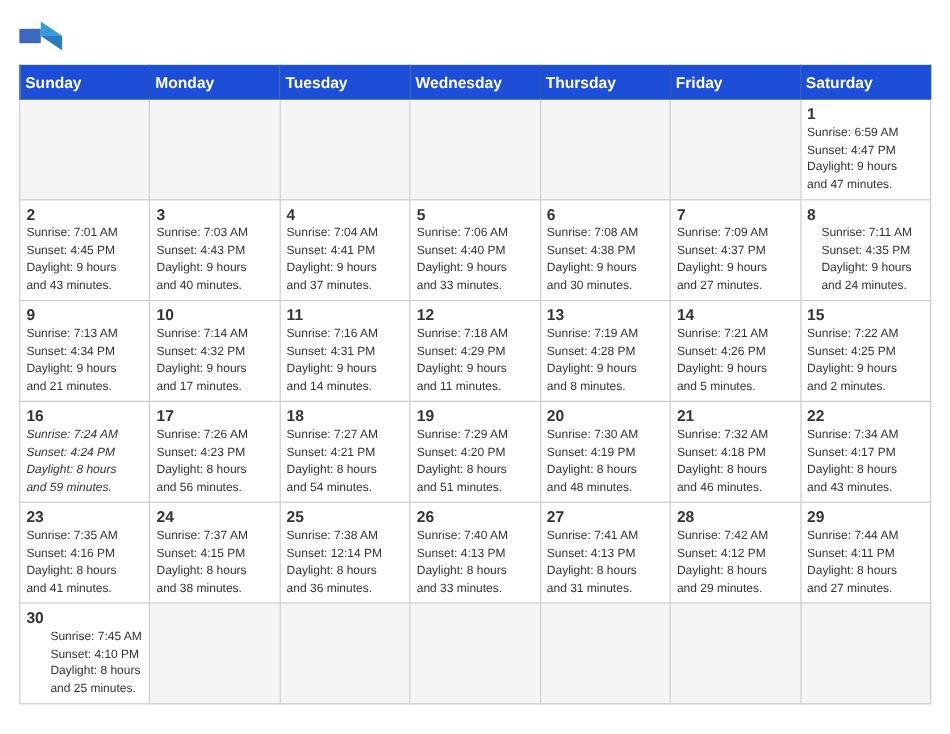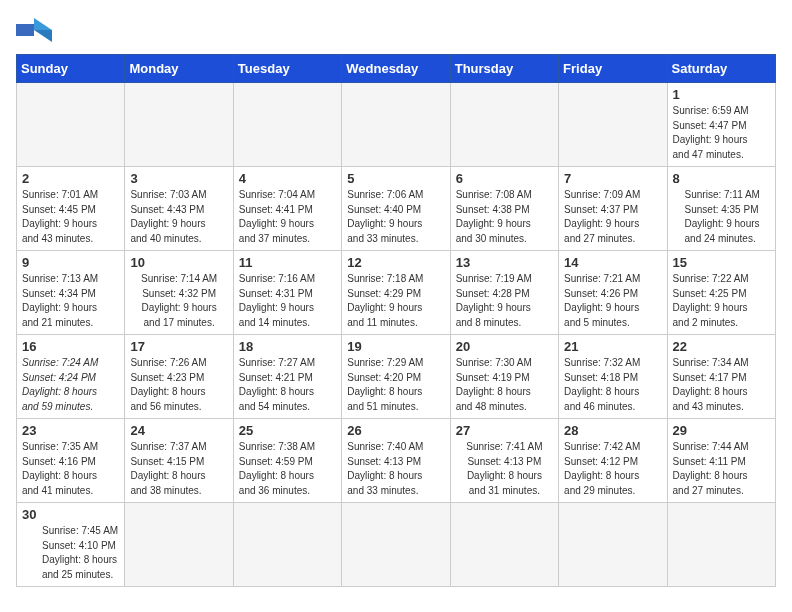--- a/index.html
+++ b/index.html
@@ -191,21 +191,21 @@
       <tr>
         <td>
           <span class="day-number">9</span>
           <div class="day-info" style="white-space: pre-line;">Sunrise: 7:13 AM
 Sunset: 4:34 PM
 Daylight: 9 hours
 and 21 minutes.</div>
         </td>
         <td>
           <span class="day-number">10</span>
-          <div class="day-info" style="white-space: pre-line; text-align: center;">Sunrise: 7:14 AM
+          <div class="day-info" style="white-space: pre-line;">Sunrise: 7:14 AM
 Sunset: 4:32 PM
 Daylight: 9 hours
 and 17 minutes.</div>
         </td>
         <td>
           <span class="day-number">11</span>
           <div class="day-info" style="white-space: pre-line;">Sunrise: 7:16 AM
 Sunset: 4:31 PM
 Daylight: 9 hours
 and 14 minutes.</div>
@@ -301,34 +301,34 @@
         <td>
           <span class="day-number">24</span>
           <div class="day-info" style="white-space: pre-line;">Sunrise: 7:37 AM
 Sunset: 4:15 PM
 Daylight: 8 hours
 and 38 minutes.</div>
         </td>
         <td>
           <span class="day-number">25</span>
           <div class="day-info" style="white-space: pre-line;">Sunrise: 7:38 AM
-Sunset: 4:59 PM
+Sunset: 12:14 PM
 Daylight: 8 hours
 and 36 minutes.</div>
         </td>
         <td>
           <span class="day-number">26</span>
           <div class="day-info" style="white-space: pre-line;">Sunrise: 7:40 AM
 Sunset: 4:13 PM
 Daylight: 8 hours
 and 33 minutes.</div>
         </td>
         <td>
           <span class="day-number">27</span>
-          <div class="day-info" style="white-space: pre-line; text-align: center;">Sunrise: 7:41 AM
+          <div class="day-info" style="white-space: pre-line;">Sunrise: 7:41 AM
 Sunset: 4:13 PM
 Daylight: 8 hours
 and 31 minutes.</div>
         </td>
         <td>
           <span class="day-number">28</span>
           <div class="day-info" style="white-space: pre-line;">Sunrise: 7:42 AM
 Sunset: 4:12 PM
 Daylight: 8 hours
 and 29 minutes.</div>

